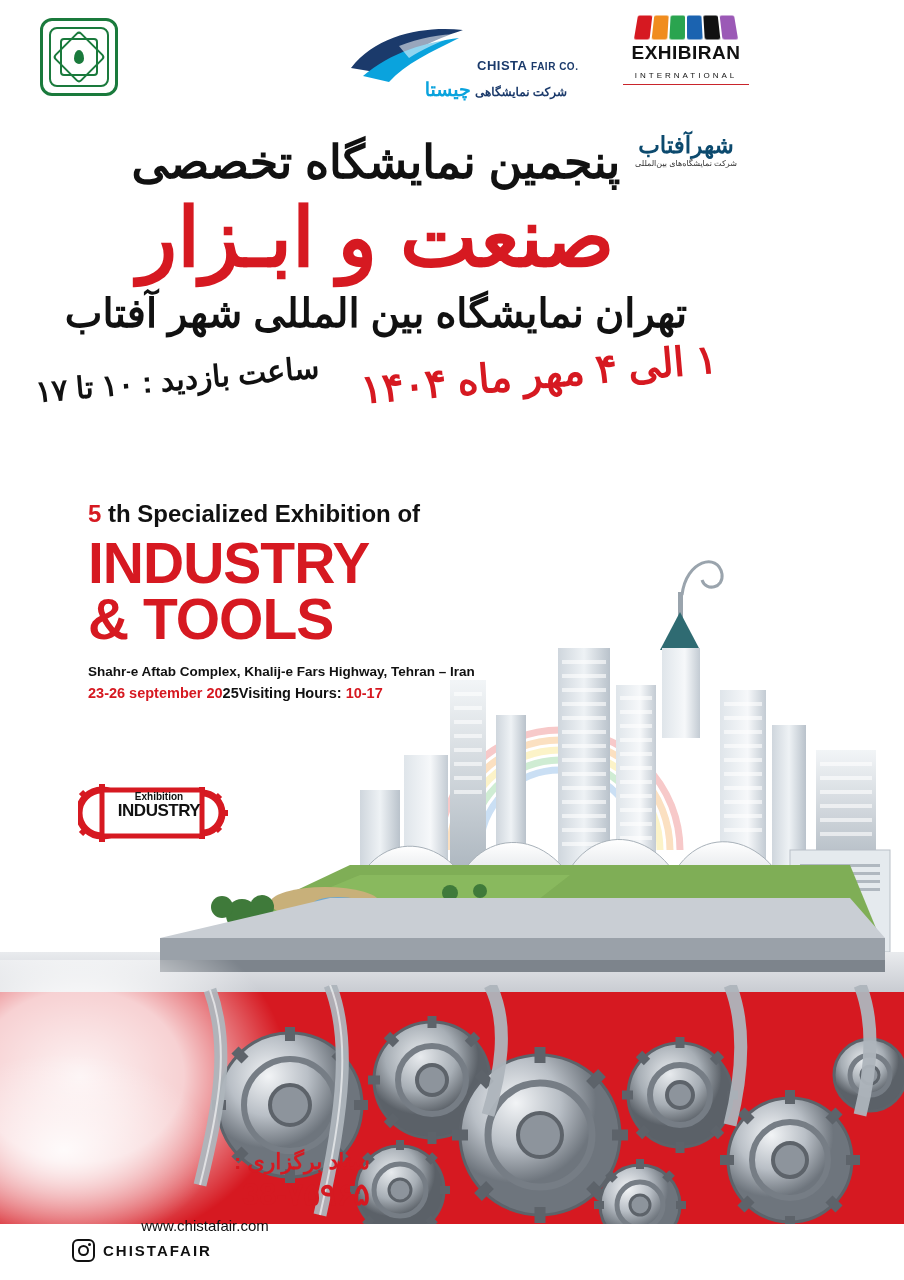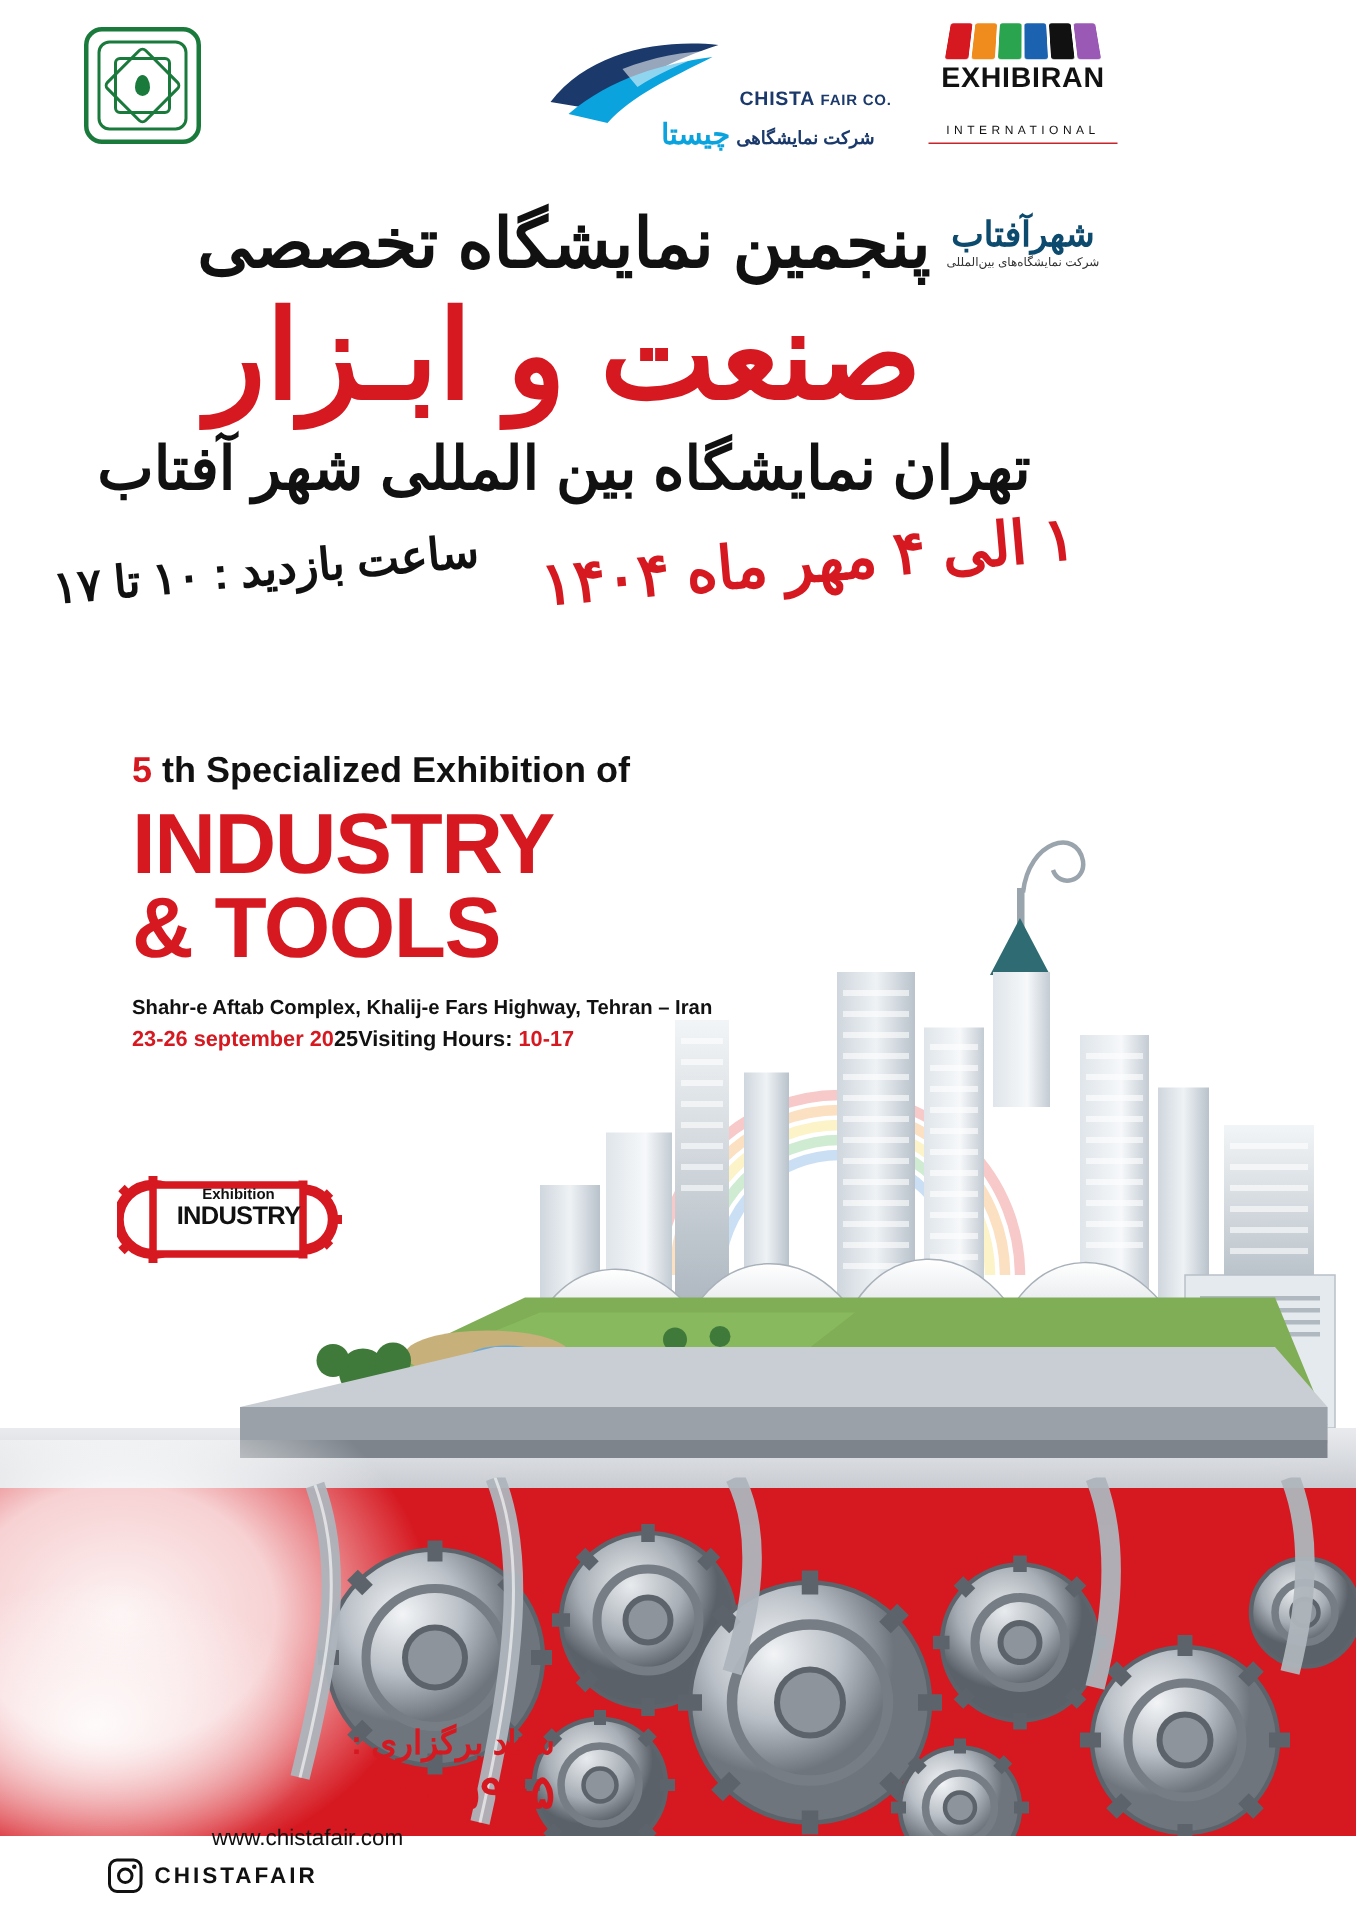--- a/index.html
+++ b/index.html
@@ -12,22 +12,23 @@
   }
   .poster{
     position:relative;
     width:904px;height:1280px;
     overflow:hidden;
     background:#ffffff;
   }
 
   
   .logo-bar{
-    position:absolute;top:0;left:16px;width:773px;height:135px;
+    position:absolute;top:0;left:0;width:773px;height:135px;
     z-index:20;
+    padding-left:20px;
   }
   
   .muni{
     position:absolute;left:40px;top:18px;width:78px;height:78px;
   }
   .muni .frame{
     position:absolute;inset:0;
     border:3px solid #1a7a3c;
     border-radius:12px;
     transform:rotate(0deg);
@@ -80,21 +81,21 @@
   }
   .exhibiran .blocks{
     display:flex;justify-content:center;gap:2px;height:26px;margin-bottom:3px;
     transform:perspective(120px) rotateX(22deg);
   }
   .exhibiran .blocks i{display:block;width:15px;height:26px;border-radius:2px;}
   .exhibiran .name{
     font-size:19px;font-weight:bold;color:#111;letter-spacing:0.5px;line-height:1;
   }
   .exhibiran .sub{
-    font-size:8px;color:#111;letter-spacing:3px;margin-top:20px;
+    font-size:8px;color:#111;letter-spacing:3px;margin-top:9px;
   }
   .exhibiran .rule{height:1px;background:#c9242b;margin:4px 12px 4px;}
   .exhibiran .fa{
     font-size:23px;font-weight:bold;color:#0c4a6e;direction:rtl;line-height:1.1;margin-top:48px;
   }
   .exhibiran .fa2{
     font-size:8px;color:#333;direction:rtl;margin-top:1px;
   }
 
   

